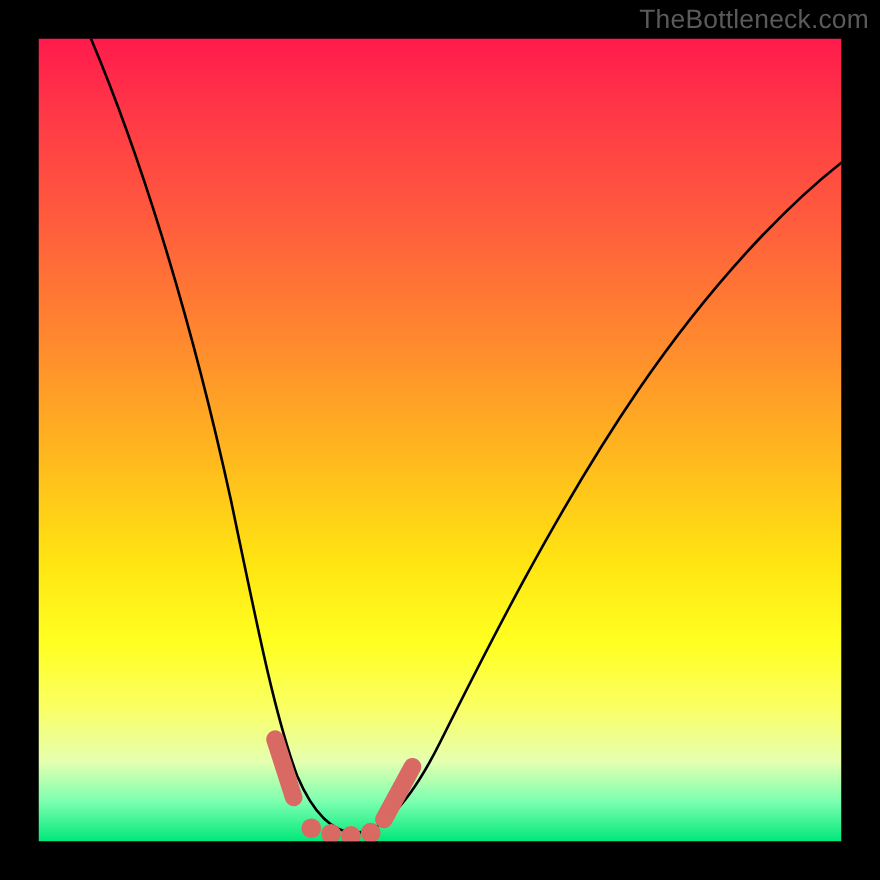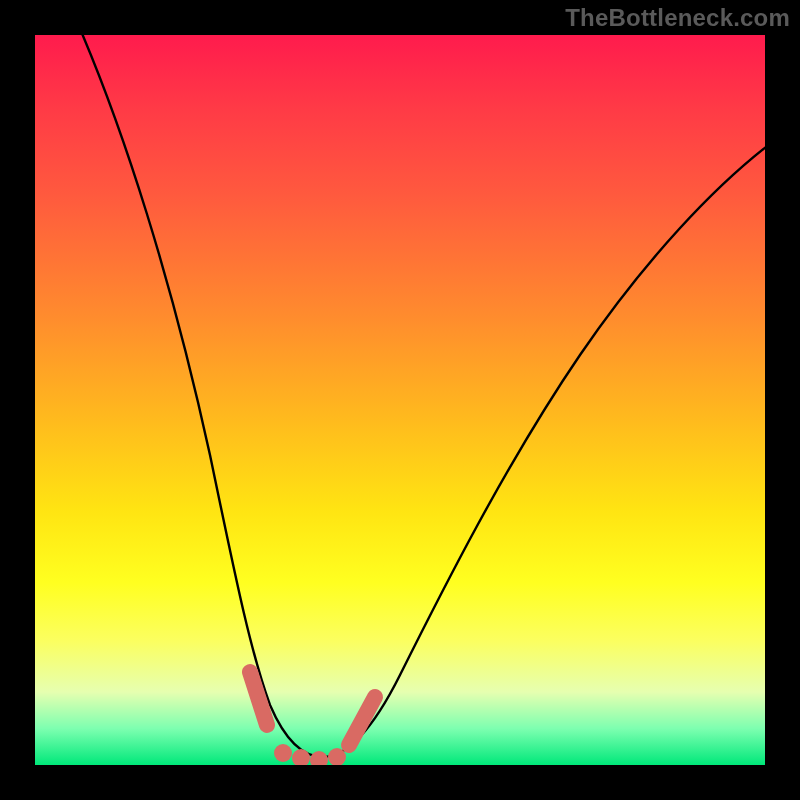--- a/index.html
+++ b/index.html
@@ -16,21 +16,21 @@
     width: 800px;
     height: 800px;
     background: #000;
   }
   .watermark {
     position: absolute;
     top: 4px;
     right: 10px;
     color: #5a5a5a;
     font-size: 24px;
-    font-weight: 700;
+    font-weight: 400;
     letter-spacing: 0.2px;
     z-index: 50;
   }
   .plot-area {
     position: absolute;
     left: 35px;
     top: 35px;
     width: 730px;
     height: 730px;
     overflow: hidden;

